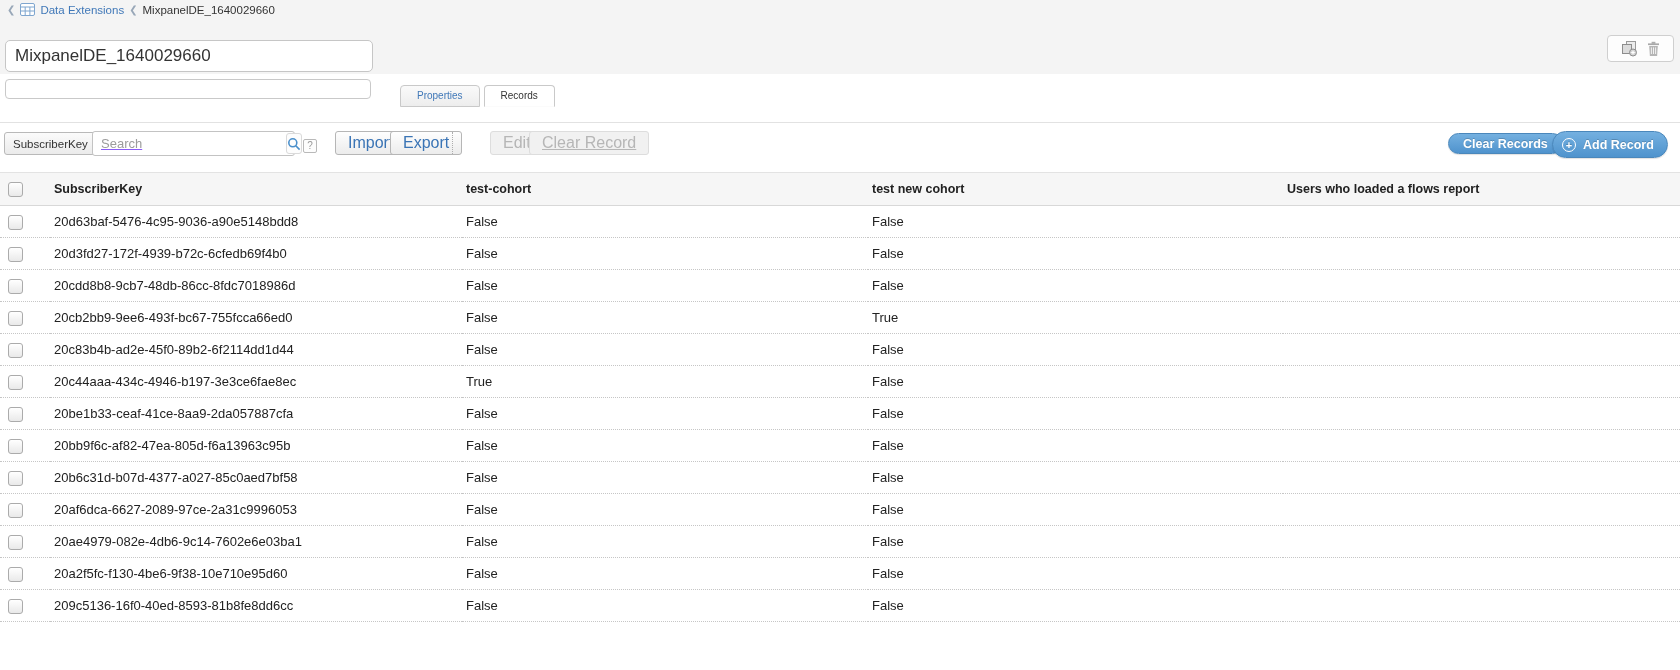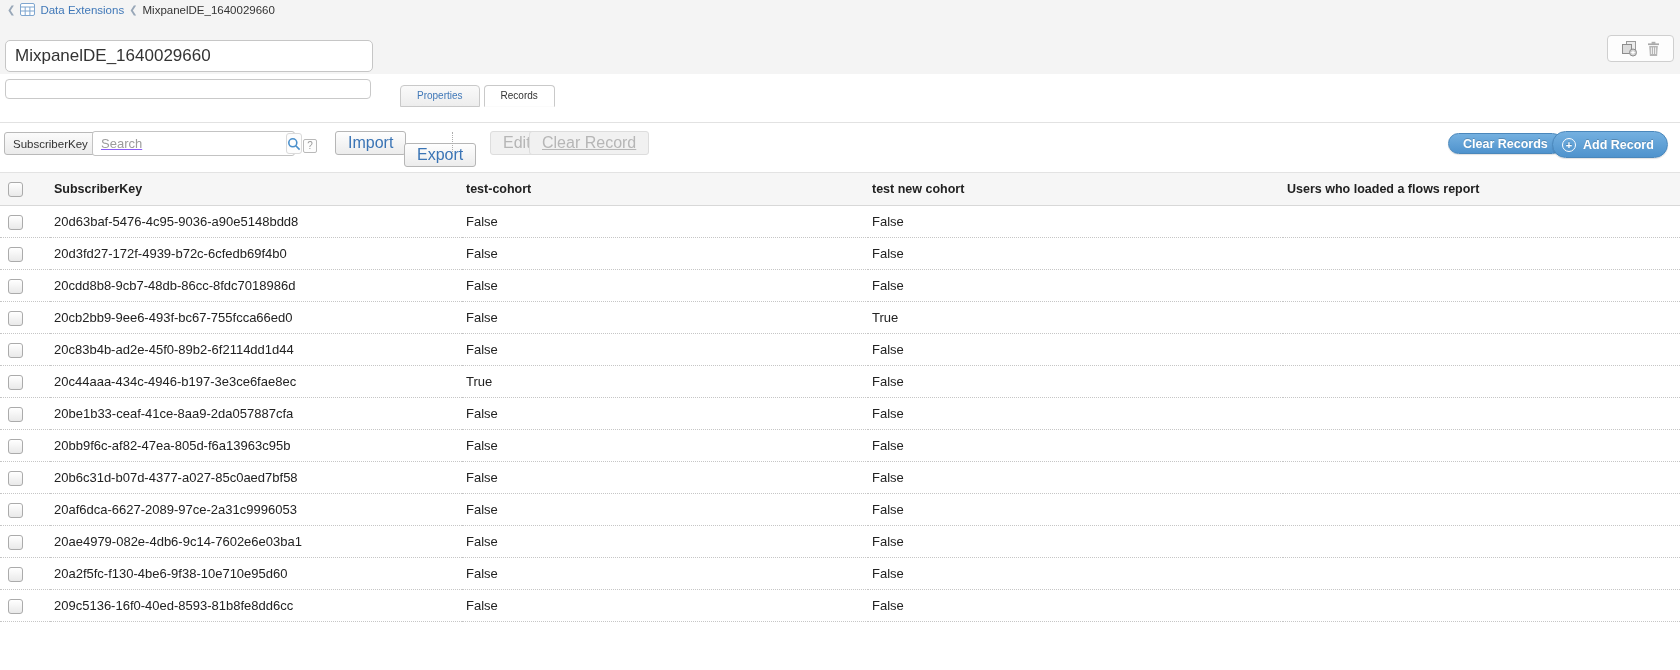--- a/index.html
+++ b/index.html
@@ -102,21 +102,21 @@
   }
 
   .tb-btn {
     position:absolute; top:2px; height:24px; padding:0 12px;
     border:1px solid #b6b6b6; border-radius:3px;
     background:linear-gradient(#fefefe,#ececec);
     color:#3a74b5; font-size:16px; line-height:22px; text-align:center; cursor:pointer;
     white-space:nowrap;
   }
   .tb-btn.import { left:335px; }
-  .tb-btn.export { left:404px;margin-top:12px; }
+  .tb-btn.export { left:390px; }
   .tb-sep { position:absolute; left:452px; top:3px; height:22px; border-left:1px dotted #adadad; }
   .tb-btn.disabled {
     background:#f1f1f1; border-color:#dddddd; color:#b6b6b6; cursor:default;
   }
   .tb-btn.edit-record { left:490px; }
   .tb-btn.clear-record { left:529px;text-decoration:underline; }
 
   .blue-btn {
     position:absolute; border:1px solid #4a87bb; color:#fff; font-weight:bold;
     background:linear-gradient(var(--button-gradient-top,#74b0e0), var(--button-gradient-bottom,#4f93cd));

